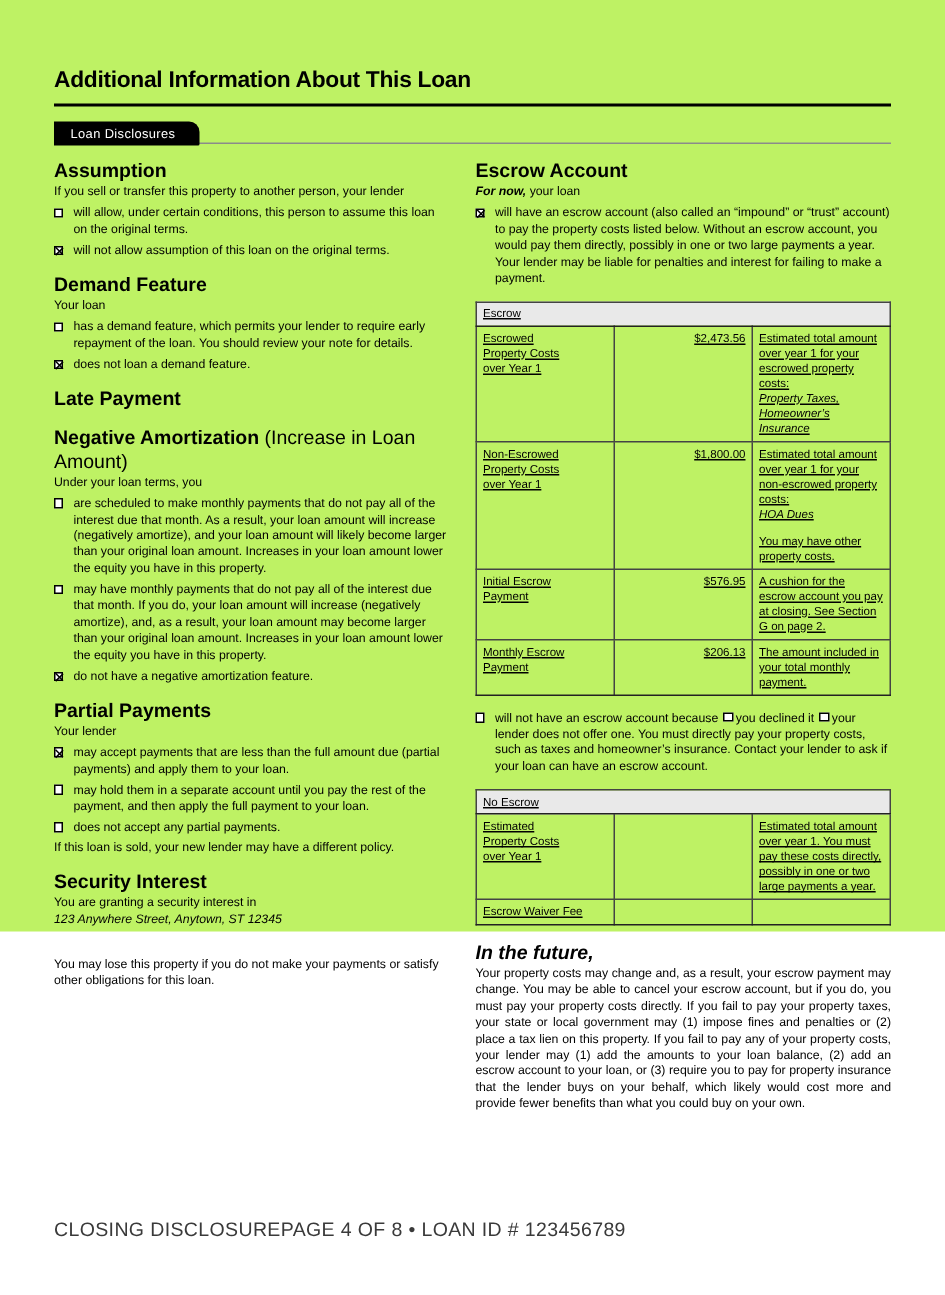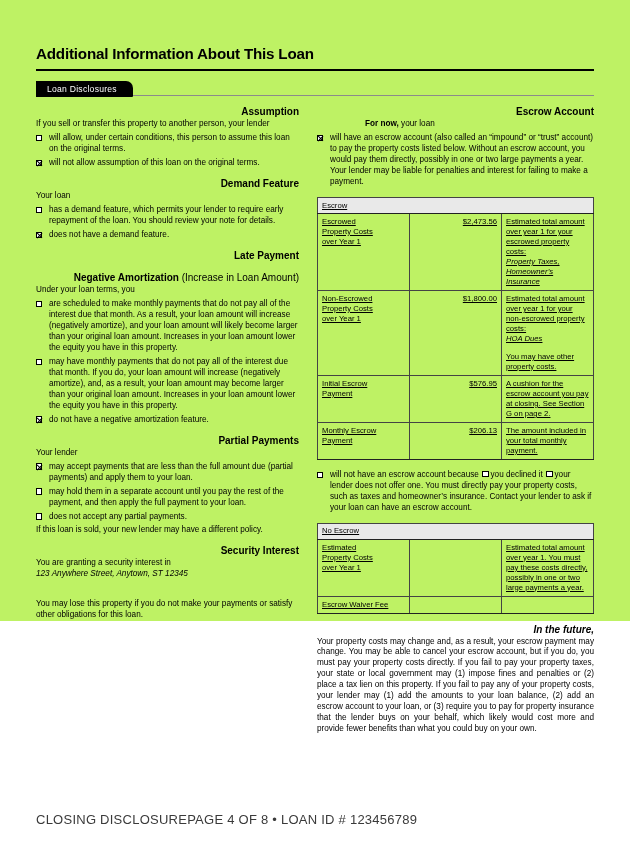--- a/index.html
+++ b/index.html
@@ -69,25 +69,24 @@
 
   
   .cols {
     display: flex;
     margin-top: 9px;
   }
   .col-left { width: 281px; padding-right: 18px; }
   .col-right { width: 277px; }
 
   h3.sec {
-    font-size: 10px;
+    font-size: 13px;
     font-weight: bold;
     margin: 0 0 0.5px 0;
     line-height: 1.25;
-    text-align: right;
   }
   h3.sec .reg { font-weight: normal; }
   .gap { height: 9px; }
 
   p.body {
     font-size: 8.2px;
     line-height: 1.33;
     margin: 0 0 0 0;
     text-align: left;
   }
@@ -210,21 +209,21 @@
         <div class="gap"></div>
 
         <h3 class="sec">Demand Feature</h3>
         <p class="body">Your loan</p>
         <div class="cb-item">
           <span class="cb"></span>
           <span>has a demand feature, which permits your lender to require early repayment of the loan. You should review your note for details.</span>
         </div>
         <div class="cb-item">
           <span class="cb checked"></span>
-          <span>does not have a demand feature.</span>
+          <span>does not loan a demand feature.</span>
         </div>
 
         <div class="gap"></div>
 
         <h3 class="sec">Late Payment</h3>
 
         <div class="gap"></div>
 
         <h3 class="sec"><span>Negative Amortization</span><span class="reg"> (Increase in Loan Amount)</span></h3>
         <p class="body">Under your loan terms, you</p>
@@ -265,21 +264,21 @@
         <p class="body">You are granting a security interest in</p>
         <p class="body" style="font-style:italic;">123 Anywhere Street, Anytown, ST 12345</p>
         <div style="height:19px;"></div>
         <p class="body">You may lose this property if you do not make your payments or satisfy other obligations for this loan.</p>
 
       </div>
 
       <div class="col-right">
 
         <h3 class="sec">Escrow Account</h3>
-        <p class="body"><span style="font-weight:bold;margin-left:48px;">For now,</span><span> your loan</span></p>
+        <p class="body"><span style="font-weight:bold;font-style:italic;">For now,</span><span> your loan</span></p>
 
         <div class="cb-item">
           <span class="cb checked"></span>
           <span>will have an escrow account (also called an “impound” or “trust” account) to pay the property costs listed below. Without an escrow account, you would pay them directly, possibly in one or two large payments a year. Your lender may be liable for penalties and interest for failing to make a payment.</span>
         </div>
 
         <table class="esc">
           <tbody>
               <tr>
             <th class="hdr" colspan="3">Escrow</th>

